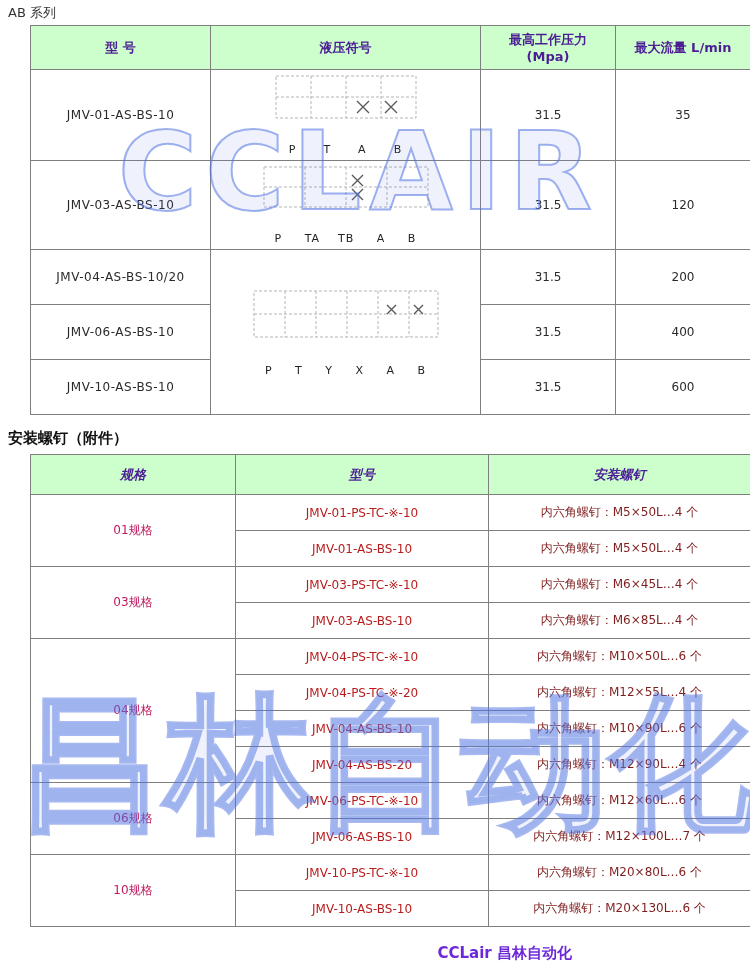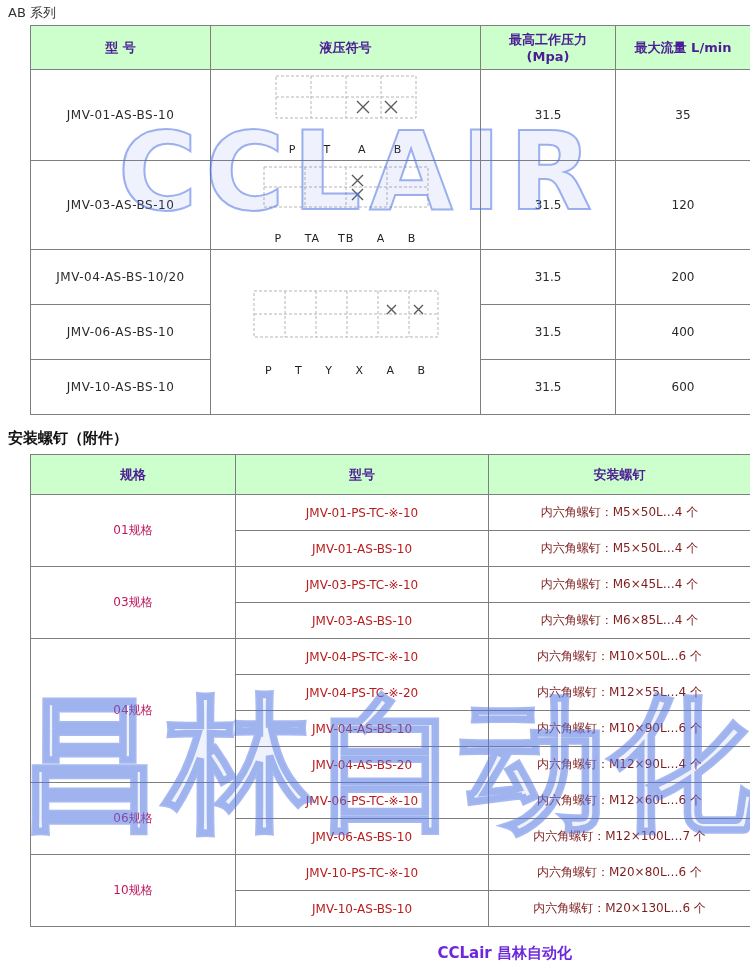--- a/index.html
+++ b/index.html
@@ -63,21 +63,21 @@
     color: #222;
     white-space: pre;
     margin-top: 16px;
     letter-spacing: 1px;
   }
 
   
   .t2 col.c-spec   { width: 205px; }
   .t2 col.c-model  { width: 253px; }
   .t2 col.c-screws { width: 262px; }
-  .t2 thead tr     { height: 40px; }
+  .t2 thead tr     { height: 40px; font-style: italic; }
   .t2 tbody tr     { height: 36px; }
   .t2 td.spec      { font-size: 12px; color: #be185d; }
   .t2 td.model     { font-size: 12px; color: #b91c1c; }
   .t2 td.screws    { font-size: 12px; color: #7f1d1d; }
 
   
   .wm {
     position: absolute;
     font-weight: 700;
     color: rgba(100, 130, 235, 0.10);

